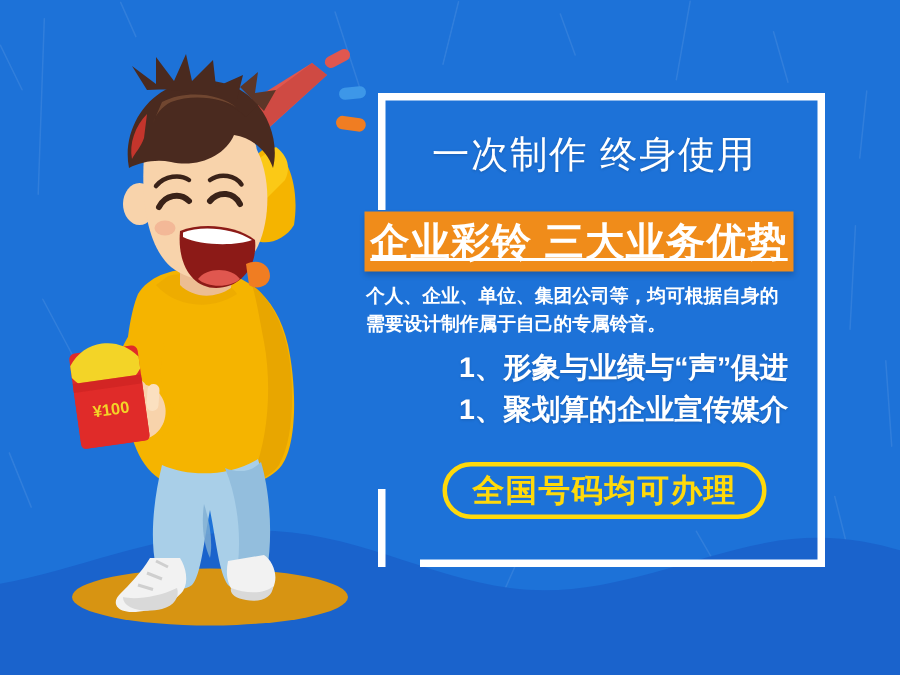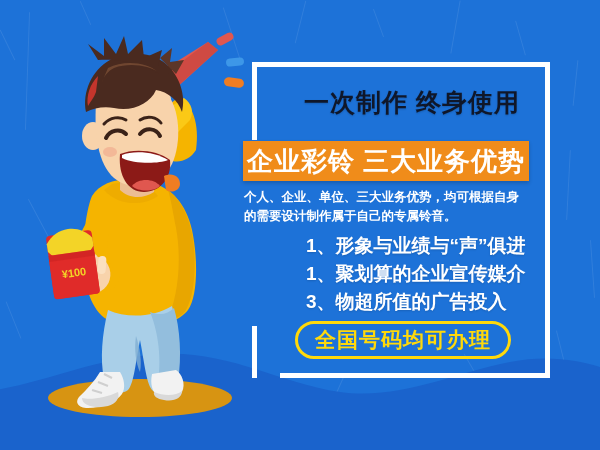--- a/index.html
+++ b/index.html
@@ -41,54 +41,54 @@
     position:absolute; background:#ffffff;
   }
   .br.top   { left:0;   top:0;  width:298px; height:5px; }
   .br.left  { left:0;   top:0;  width:5px;   height:78px; }
   .br.right { right:0;  top:0;  width:5px;   height:316px; }
   .br.bot   { left:28px; bottom:0; width:270px; height:5px; }
   .br.lbot  { left:0;  bottom:0; width:5px;   height:52px; }
 
   
   .headline {
-    position:absolute; left:304px; top:86px;
-    font-size:25px; font-weight:bold; color:#0f172a;
+    position:absolute; left:288px; top:86px;
+    font-size:25px; font-weight:normal; color:#ffffff;
     letter-spacing:1px; white-space:nowrap;
     text-shadow:0 1px 2px rgba(0,0,0,.18);
   }
   .orange-band {
     position:absolute; left:243px; top:141px;
     width:286px; height:40px;
     background:#f08c1a;
     display:flex; align-items:center; justify-content:center;
     box-shadow:0 2px 4px rgba(0,0,0,.2);
   }
   .orange-band .t {
     font-size:26px; font-weight:bold; color:#ffffff;
-    letter-spacing:1px; white-space:nowrap;
+    letter-spacing:1px; white-space:nowrap;text-decoration:underline;
   }
   .desc {
     position:absolute; left:244px; top:188px;
     width:284px;
     font-size:12.5px; font-weight:bold; color:#ffffff;
     line-height:19px;
   }
   .points {
     position:absolute; left:262px; top:232px;
     width:270px;
   }
   .points .pt {
     font-size:19px; font-weight:bold; color:#ffffff;
     line-height:28px; white-space:nowrap;
     text-shadow:0 1px 2px rgba(0,0,0,.15);
     margin-left:44px;
   }
   .pill {
-    position:absolute; left:295px; top:321px;
+    position:absolute; left:295px; top:308px;
     width:216px; height:38px;
     border:3px solid #ffd90a;
     border-radius:19px;
     display:flex; align-items:center; justify-content:center;
   }
   .pill .t {
     font-size:21px; font-weight:bold; color:#ffd90a;
     letter-spacing:1px; white-space:nowrap;
   }
 </style>
@@ -244,25 +244,24 @@
     <div class="br bot"></div>
     <div class="br lbot"></div>
   </div>
 
   <div class="headline">一次制作 终身使用</div>
 
   <div class="orange-band">
     <span class="t">企业彩铃 三大业务优势</span>
   </div>
 
-  <div class="desc">个人、企业、单位、三大业务优势，均可根据自身的需要设计制作属于自己的专属铃音。</div>
+  <div class="desc">个人、企业、单位、集团公司等，均可根据自身的需要设计制作属于自己的专属铃音。</div>
 
   <div class="points">
     <div class="pt">1、形象与业绩与“声”俱进</div>
     <div class="pt">1、聚划算的企业宣传媒介</div>
-    <div class="pt">3、物超所值的广告投入</div>
   </div>
 
   <div class="pill">
     <span class="t">全国号码均可办理</span>
   </div>
 
 </div>
 
 </body></html>

